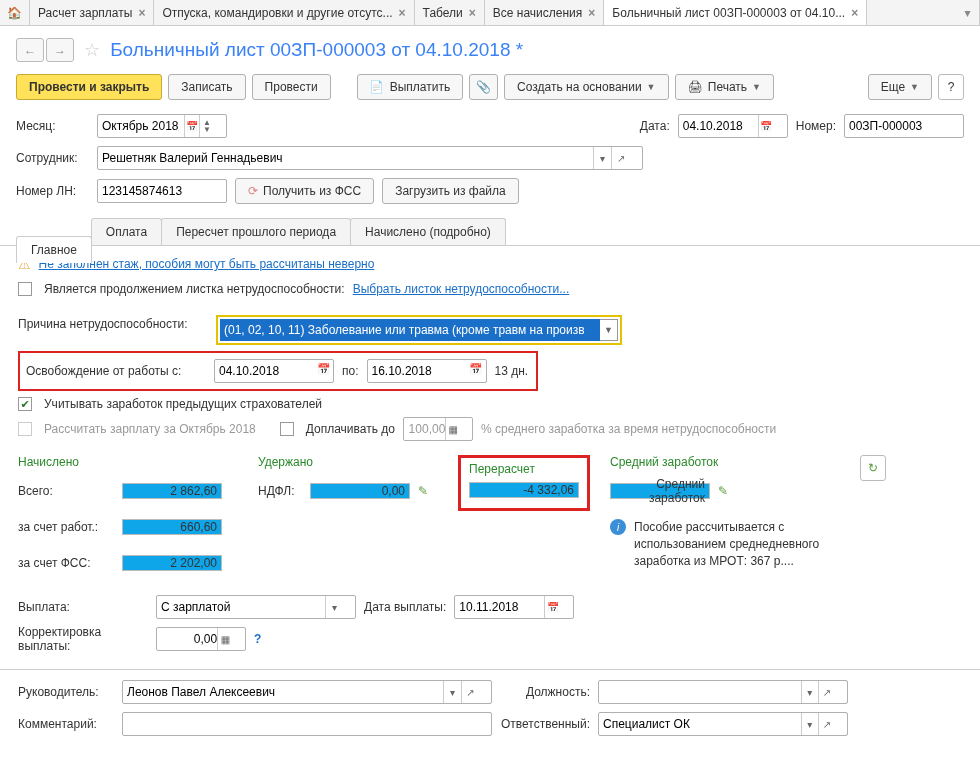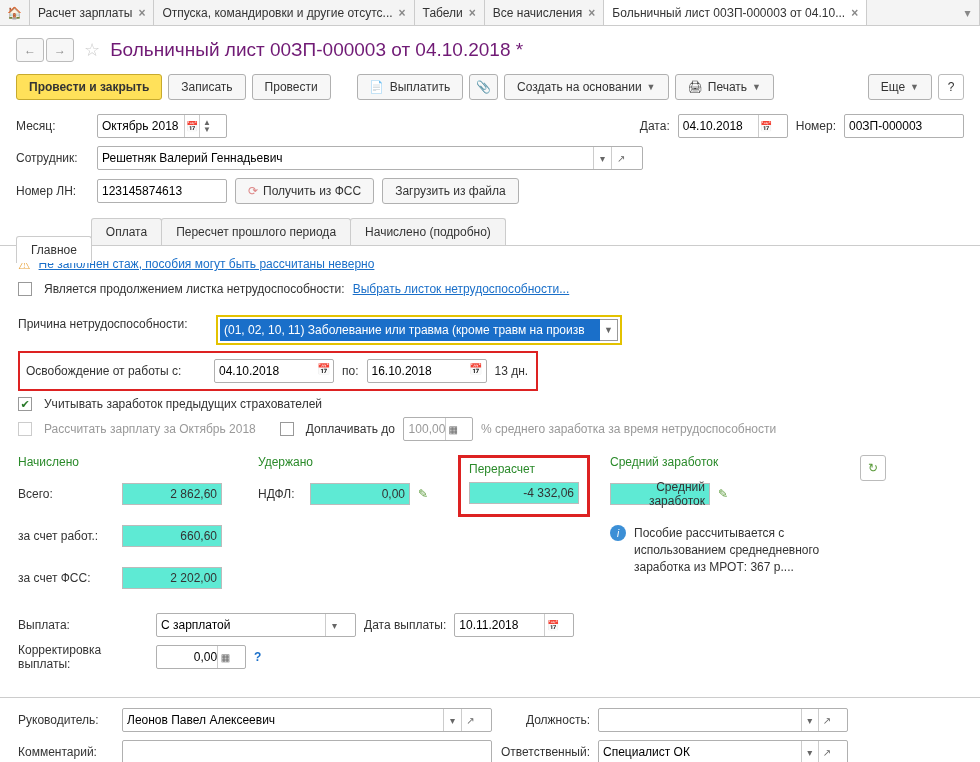--- a/index.html
+++ b/index.html
@@ -7,21 +7,21 @@
 .tabs-bar{display:flex;background:#f4f4f4;border-bottom:1px solid #ccc;height:26px;}
 .tab{display:flex;align-items:center;padding:0 8px;border-right:1px solid #ccc;background:#f4f4f4;gap:6px;white-space:nowrap;max-width:280px;overflow:hidden;text-overflow:ellipsis;}
 .tab.active{background:#fff;}
 .tab .x{color:#888;font-weight:bold;}
 .hometab{width:30px;justify-content:center;}
 .droptab{width:24px;justify-content:center;color:#888;}
 .header{display:flex;align-items:center;gap:10px;padding:12px 16px 8px;}
 .nav-btns{display:flex;gap:2px;}
 .nav-btn{width:28px;height:24px;border:1px solid #bbb;background:#f7f7f7;display:flex;align-items:center;justify-content:center;color:#888;border-radius:3px;}
 .star{color:#ccc;font-size:18px;}
-.title{font-size:19px;font-weight:normal;color:#701a75;}
+.title{font-size:19px;font-weight:normal;color:#3b82f6;}
 .toolbar{display:flex;flex-wrap:wrap;align-items:center;gap:6px;padding:4px 16px 10px;}
 .btn{height:26px;border:1px solid #b0b0b0;background:#f7f7f7;border-radius:3px;padding:0 12px;display:inline-flex;align-items:center;gap:5px;cursor:pointer;white-space:nowrap;}
 .btn.primary{background:#ffe15a;border-color:#c7aa2e;font-weight:bold;}
 .btn .dd{color:#666;font-size:9px;}
 .form-row{display:flex;align-items:center;gap:8px;padding:4px 16px;}
 .lbl{min-width:73px;color:#333;}
 .input{height:24px;border:1px solid #b0b0b0;background:#fff;padding:0 4px;display:flex;align-items:center;border-radius:2px;}
 .input input{border:none;outline:none;width:100%;background:transparent;}
 .input.combo{padding-right:12px;}
 .ibtn{width:20px;height:22px;border-left:1px solid #ccc;display:flex;align-items:center;justify-content:center;color:#666;font-size:10px;cursor:pointer;}
@@ -38,27 +38,27 @@
 .box-yellow{border:2px solid #e3c200;padding:2px;}
 .box-red{border:2px solid #d22;}
 .reason{width:380px;height:22px;background:#1a6fc9;color:#fff;display:flex;align-items:center;padding:0 4px;white-space:nowrap;overflow:hidden;}
 .reason-dd{width:18px;height:22px;border:1px solid #999;border-left:none;display:flex;align-items:center;justify-content:center;color:#666;font-size:9px;}
 .datebox{position:relative;width:120px;}
 .datebox .cal{position:absolute;right:2px;top:3px;color:#666;font-size:11px;}
 .release-row{display:flex;align-items:center;gap:8px;padding:6px;}
 .totals{display:flex;gap:20px;margin-top:14px;}
 .tcol{display:flex;flex-direction:column;gap:8px;}
 .thead{color:#2a8a2a;}
-.nval{width:100px;height:22px;border:1px solid #bbb;text-align:right;padding:0 4px;display:flex;align-items:center;justify-content:flex-end;background:#5eead4;}
+.nval{width:100px;height:16px;border:1px solid #bbb;text-align:right;padding:0 4px;display:flex;align-items:center;justify-content:flex-end;background:#0ea5e9;}
 .recalc-box{border:3px solid #d22;padding:4px 8px;}
 .pencil{color:#5a9a3a;cursor:pointer;}
 .info-ico{width:16px;height:16px;border-radius:50%;background:#3b8fd6;color:#fff;display:inline-flex;align-items:center;justify-content:center;font-size:10px;font-style:italic;}
 .refresh{width:26px;height:26px;border:1px solid #bbb;border-radius:3px;display:flex;align-items:center;justify-content:center;color:#5a9a3a;}
 .sep-row{display:flex;align-items:center;gap:8px;padding:4px 16px 4px 18px;}
-.footer{border-top:1px solid #ccc;margin-top:10px;}
+.footer{border-top:1px solid #ccc;}
 .grey{color:#999;}
 .spacer{flex:1;}
 .ml{margin-left:auto;}
 .q{width:26px;height:26px;border:1px solid #bbb;border-radius:3px;display:flex;align-items:center;justify-content:center;}
 </style>
 </head>
 <body>
 
 <div class="tabs-bar">
   <div class="tab hometab">

